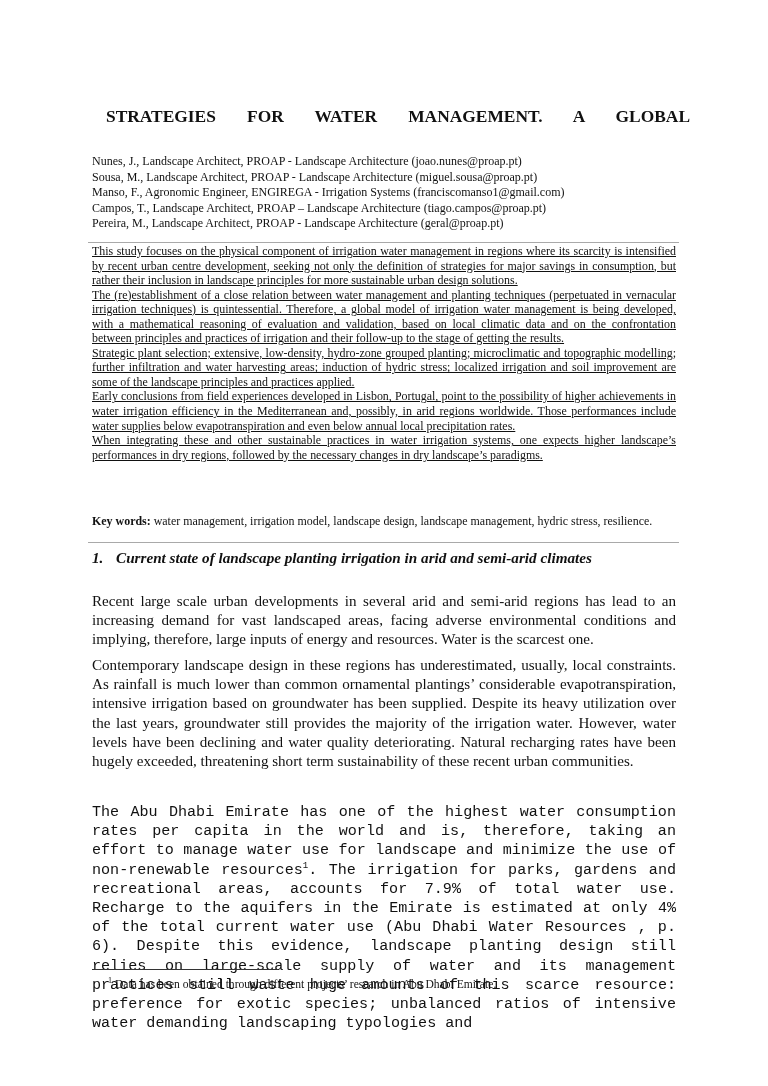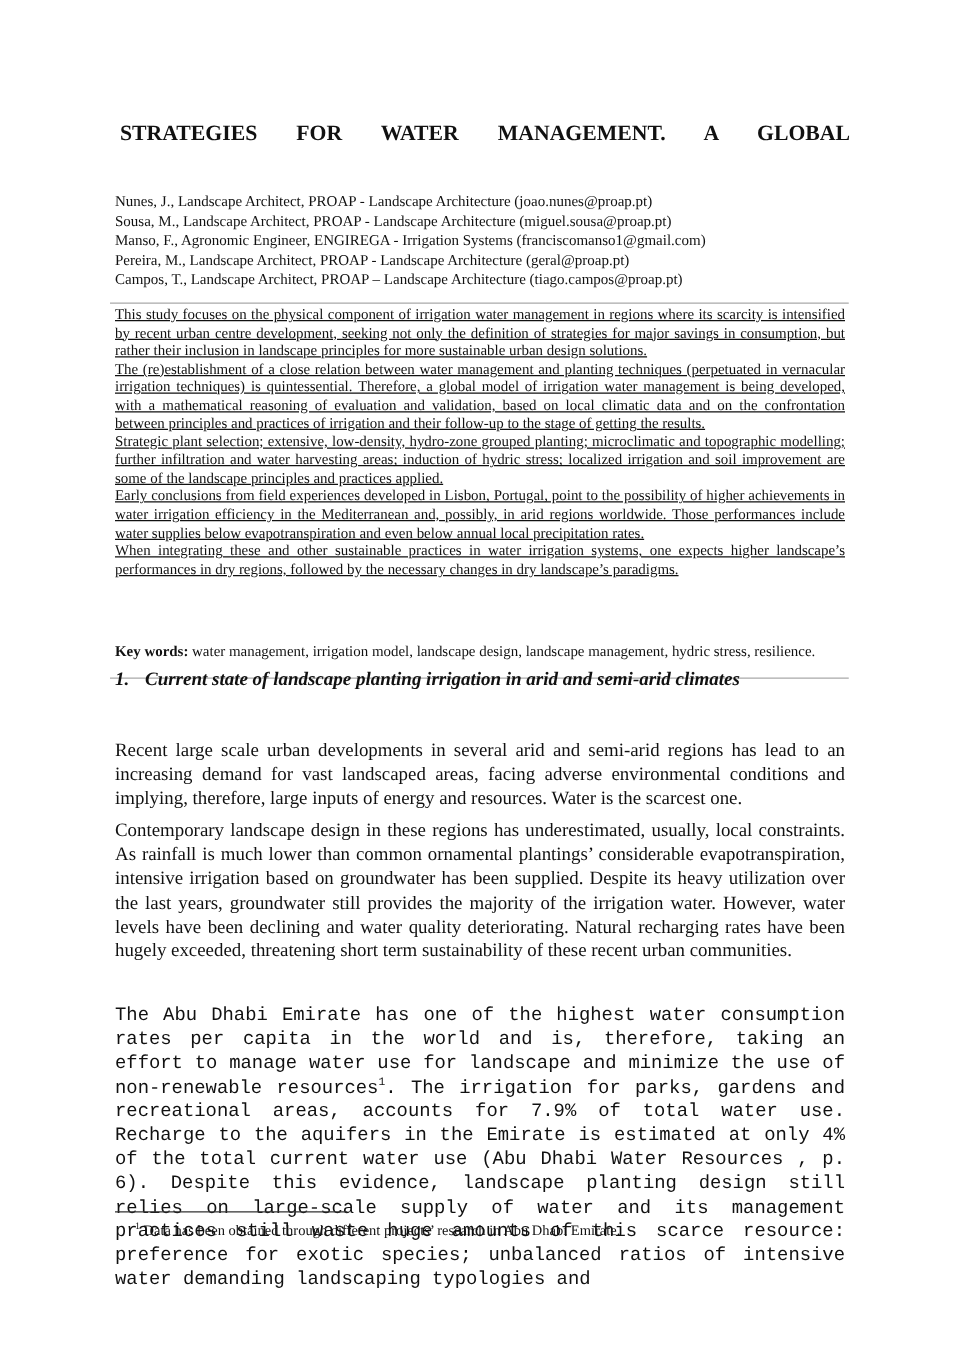--- a/index.html
+++ b/index.html
@@ -9,47 +9,47 @@
   .title .l1 { display: block; text-align: justify; text-align-last: justify; }
   .title .l2 { display: block; }
   .authors { position: absolute; top: 154px; left: 0; width: 584px; font-size: 12px; line-height: 15.6px; }
   .authors div { white-space: nowrap; }
   .rule-top { position: absolute; top: 242px; left: -4px; width: 591px; border-top: 1px solid #a9a9a9; }
   .abstract { position: absolute; top: 244px; left: 0; width: 584px; font-size: 11.95px; line-height: 14.55px; text-align: justify; }
   .abstract p { margin: 0; text-decoration: underline; }
   .keywords { position: absolute; top: 514px; left: 0; width: 584px; font-size: 11.95px; line-height: 14.55px; text-align: justify; }
   .keywords b { font-weight: bold; }
   .rule-bottom { position: absolute; top: 542px; left: -4px; width: 591px; border-top: 1px solid #a9a9a9; }
-  .section-heading { position: absolute; top: 534px; left: 0; width: 584px; font-size: 15.2px; font-weight: bold; font-style: italic; line-height: 19px; white-space: nowrap; }
+  .section-heading { position: absolute; top: 548px; left: 0; width: 584px; font-size: 15.2px; font-weight: bold; font-style: italic; line-height: 19px; white-space: nowrap; }
   .section-heading .num { display: inline-block; width: 24px; }
   .body-text { position: absolute; left: 0; width: 584px; font-size: 15.1px; line-height: 19.2px; text-align: justify; }
   .body-text p { margin: 0; }
   .p1 { top: 592px; }
   .p2 { top: 656px; }
   .p3 { top: 803px; font-family: Liberation Mono, monospace; }
   sup { font-size: 9px; line-height: 0; vertical-align: super; }
   .fn-rule { position: absolute; top: 969px; left: 0; width: 186px; border-top: 1px solid #333; }
   .footnote { position: absolute; top: 978px; left: 16px; width: 584px; font-size: 11.6px; line-height: 14px; white-space: nowrap; }
   .footnote sup { font-size: 8px; }
 </style>
 </head>
 <body>
 
 <div class="page">
 
-  <h1 class="title" style="margin:4px;">
+  <h1 class="title" style="margin:14px;">
     <span class="l1">STRATEGIES FOR WATER MANAGEMENT. A GLOBAL</span>
   </h1>
 
   <div class="authors">
     <div>Nunes, J., Landscape Architect, PROAP - Landscape Architecture (joao.nunes@proap.pt)</div>
     <div>Sousa, M., Landscape Architect, PROAP - Landscape Architecture (miguel.sousa@proap.pt)</div>
     <div>Manso, F., Agronomic Engineer, ENGIREGA - Irrigation Systems (franciscomanso1@gmail.com)</div>
+    <div>Campos, T., Landscape Architect, PROAP – Landscape Architecture (tiago.campos@proap.pt)</div>
     <div>Pereira, M., Landscape Architect, PROAP - Landscape Architecture (geral@proap.pt)</div>
-    <div>Campos, T., Landscape Architect, PROAP – Landscape Architecture (tiago.campos@proap.pt)</div>
   </div>
 
   <div class="rule-top"></div>
 
   <div class="abstract">
     <p>This study focuses on the physical component of irrigation water management in regions where its scarcity is intensified by recent urban centre development, seeking not only the definition of strategies for major savings in consumption, but rather their inclusion in landscape principles for more sustainable urban design solutions.</p>
     <p>The (re)establishment of a close relation between water management and planting techniques (perpetuated in vernacular irrigation techniques) is quintessential. Therefore, a global model of irrigation water management is being developed, with a mathematical reasoning of evaluation and validation, based on local climatic data and on the confrontation between principles and practices of irrigation and their follow-up to the stage of getting the results.</p>
     <p>Strategic plant selection; extensive, low-density, hydro-zone grouped planting; microclimatic and topographic modelling; further infiltration and water harvesting areas; induction of hydric stress; localized irrigation and soil improvement are some of the landscape principles and practices applied.</p>
     <p>Early conclusions from field experiences developed in Lisbon, Portugal, point to the possibility of higher achievements in water irrigation efficiency in the Mediterranean and, possibly, in arid regions worldwide. Those performances include water supplies below evapotranspiration and even below annual local precipitation rates.</p>
     <p>When integrating these and other sustainable practices in water irrigation systems, one expects higher landscape’s performances in dry regions, followed by the necessary changes in dry landscape’s paradigms.</p>

